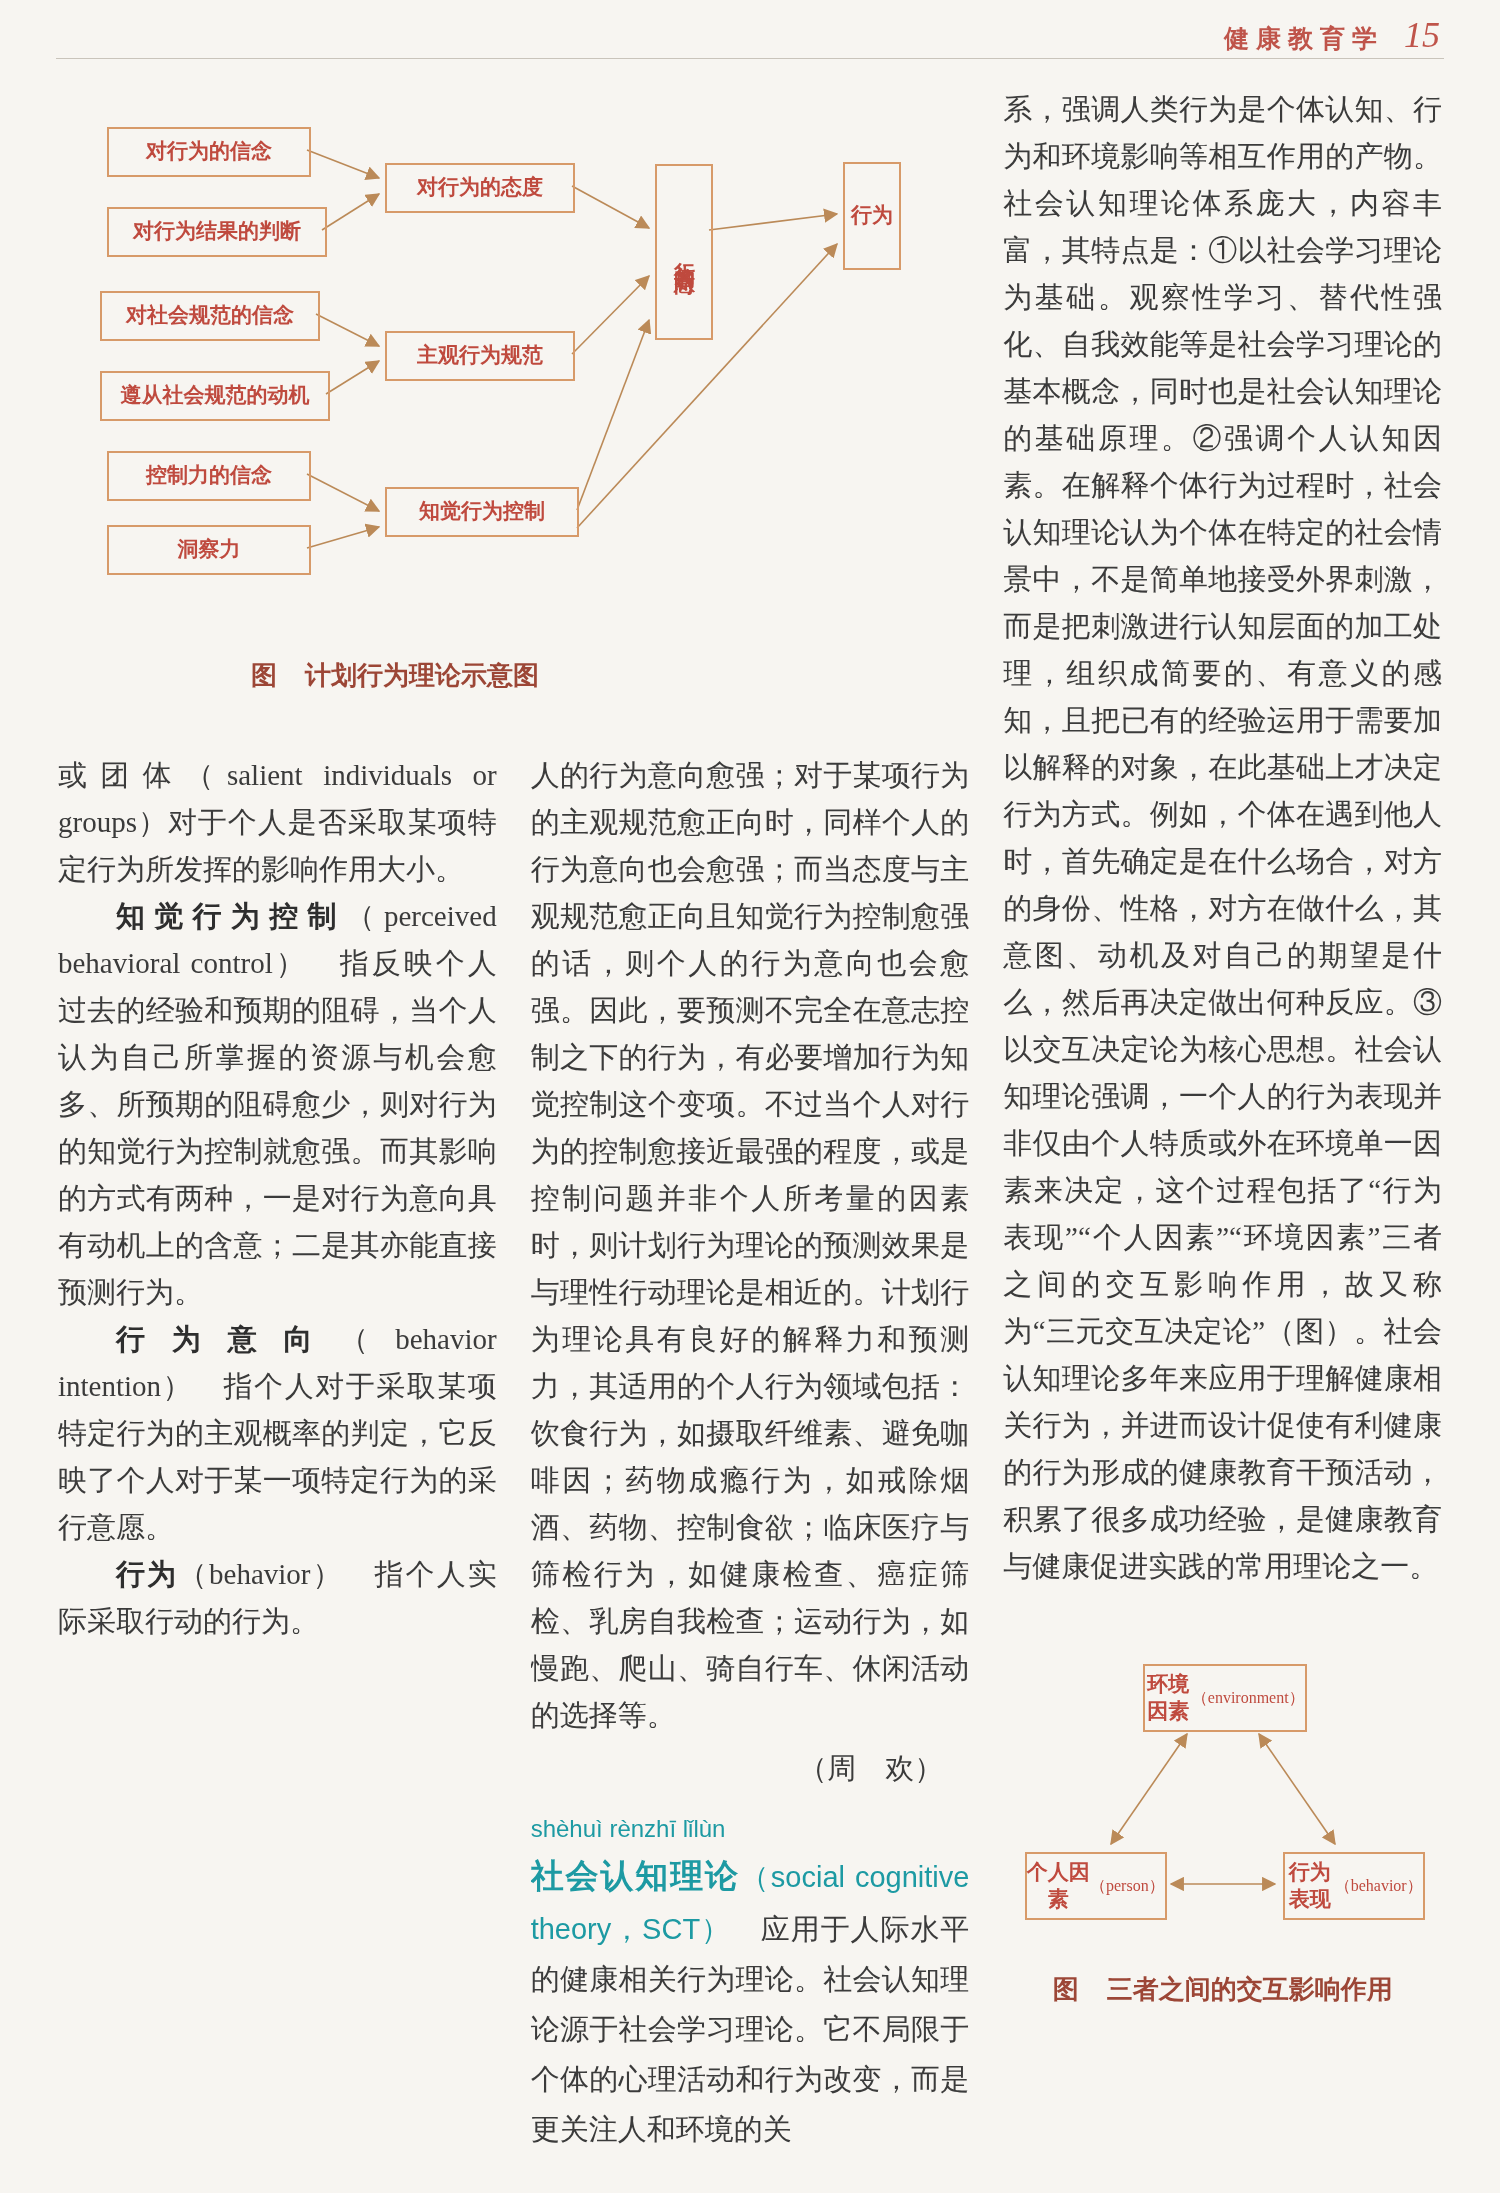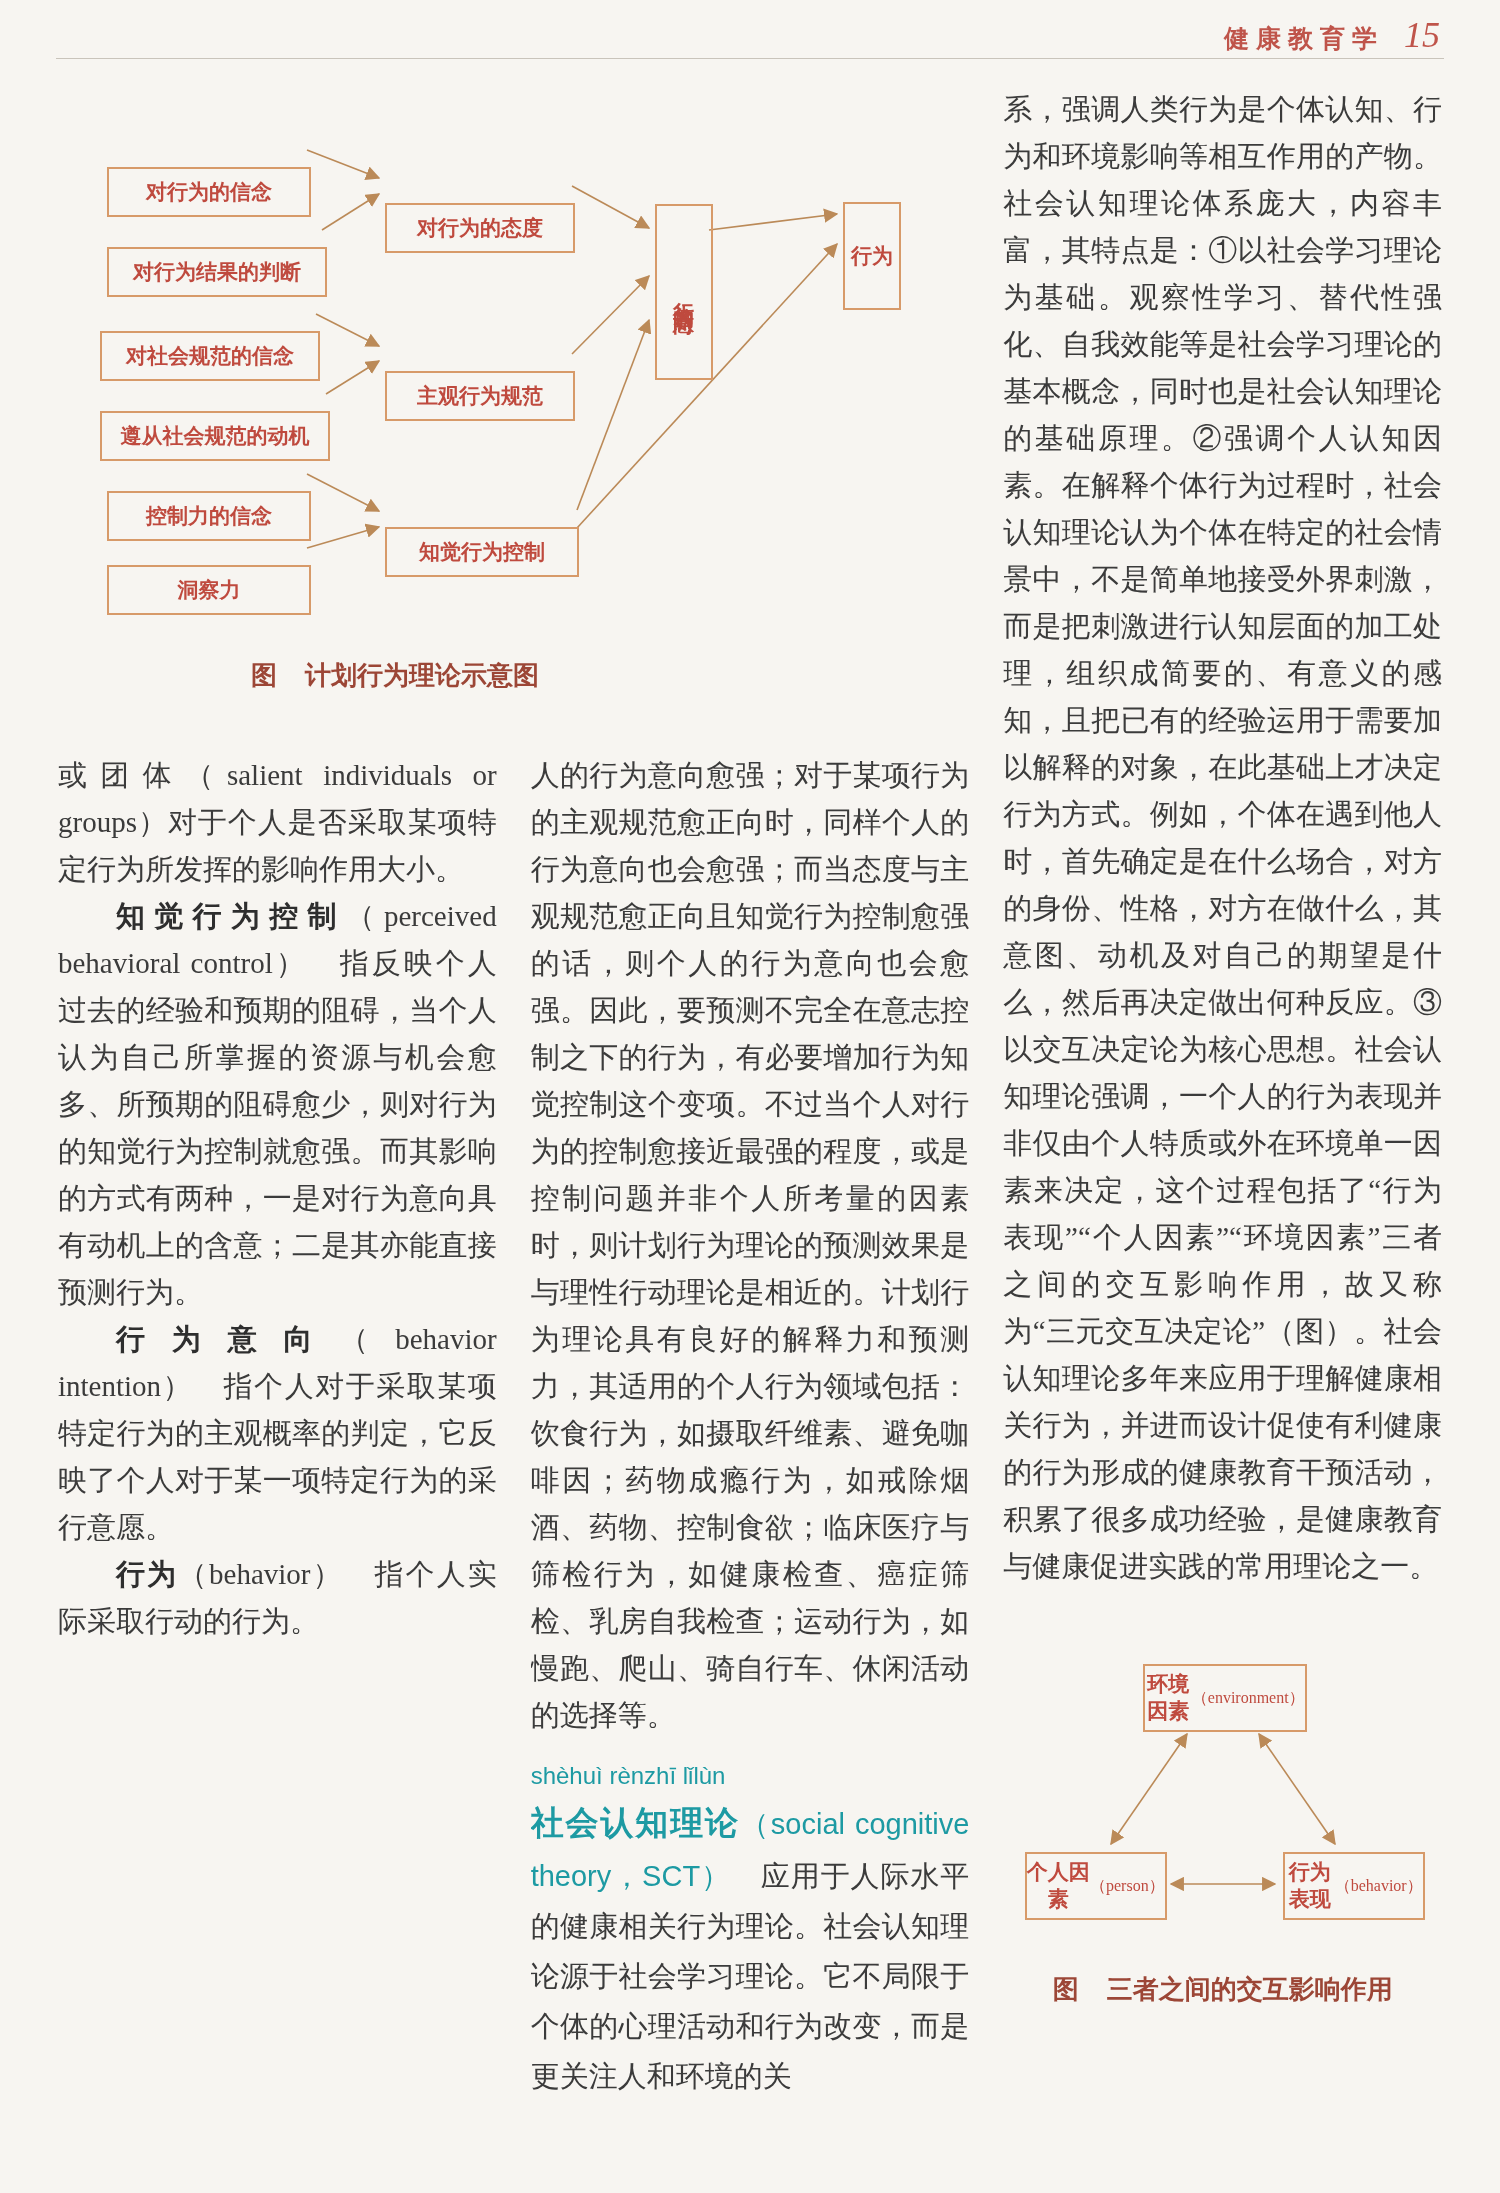--- a/index.html
+++ b/index.html
@@ -28,22 +28,21 @@
   .pinyin { font-family:"Liberation Sans","DejaVu Sans",sans-serif; color:#1d9aa3; font-size:24px; line-height:34px; margin:20px 0 6px; text-align:left; }
   .entry-para { line-height:50px; }
   .entry-title { font-family:Liberation Mono, monospace; font-weight:bold; color:#1d9aa3; font-size:33px; }
   .entry-latin { font-family:"Liberation Sans","DejaVu Sans",sans-serif; color:#1d9aa3; font-size:29px; }
 
   
   .dbox {
     position:absolute; border:2px solid #d79a69; color:#bf4a3e;
     display:flex; align-items:center; justify-content:center;
     font-weight:bold; font-size:21px; line-height:1.2; text-align:center;
-    font-family:Liberation Sans, sans-serif;
-    margin-top:40px;
+    font-family:Liberation Serif, serif;
   }
   .vtext { writing-mode:vertical-rl; text-orientation:upright; letter-spacing:3px; }
   .fig-caption {
     font-family:"Liberation Sans","DejaVu Sans",sans-serif;
     font-weight:bold; font-size:26px; color:#9c4636;
   }
   .caption-prefix { margin-right:28px; }
 
   .tpb { position:absolute; left:85px; top:98px; width:880px; height:612px; }
   .tpb svg { position:absolute; left:0; top:0; }
@@ -129,20 +128,21 @@
       <div class="spacer-tall"></div>
       <p class="para"><span>或团体（salient individuals or groups）对于个人是否采取某项特定行为所发挥的影响作用大小。</span></p>
       <p class="para indent"><span class="term">知觉行为控制</span><span>（perceived behavioral control）　指反映个人过去的经验和预期的阻碍，当个人认为自己所掌握的资源与机会愈多、所预期的阻碍愈少，则对行为的知觉行为控制就愈强。而其影响的方式有两种，一是对行为意向具有动机上的含意；二是其亦能直接预测行为。</span></p>
       <p class="para indent"><span class="term">行为意向</span><span>（behavior intention）　指个人对于采取某项特定行为的主观概率的判定，它反映了个人对于某一项特定行为的采行意愿。</span></p>
       <p class="para indent"><span class="term">行为</span><span>（behavior）　指个人实际采取行动的行为。</span></p>
     </div>
 
     <div class="col">
       <div class="spacer-tall"></div>
       <p class="para"><span>人的行为意向愈强；对于某项行为的主观规范愈正向时，同样个人的行为意向也会愈强；而当态度与主观规范愈正向且知觉行为控制愈强的话，则个人的行为意向也会愈强。因此，要预测不完全在意志控制之下的行为，有必要增加行为知觉控制这个变项。不过当个人对行为的控制愈接近最强的程度，或是控制问题并非个人所考量的因素时，则计划行为理论的预测效果是与理性行动理论是相近的。计划行为理论具有良好的解释力和预测力，其适用的个人行为领域包括：饮食行为，如摄取纤维素、避免咖啡因；药物成瘾行为，如戒除烟酒、药物、控制食欲；临床医疗与筛检行为，如健康检查、癌症筛检、乳房自我检查；运动行为，如慢跑、爬山、骑自行车、休闲活动的选择等。</span></p>
+      <p class="para attribution">（周　欢）</p>
       <p class="para pinyin">shèhuì rènzhī lǐlùn</p>
       <p class="para entry-para"><span class="entry-title">社会认知理论</span><span class="entry-latin">（social cognitive theory，SCT）</span><span>　应用于人际水平的健康相关行为理论。社会认知理论源于社会学习理论。它不局限于个体的心理活动和行为改变，而是更关注人和环境的关</span></p>
     </div>
 
     <div class="col">
       <div class="spacer-short"></div>
       <p class="para"><span>系，强调人类行为是个体认知、行为和环境影响等相互作用的产物。社会认知理论体系庞大，内容丰富，其特点是：①以社会学习理论为基础。观察性学习、替代性强化、自我效能等是社会学习理论的基本概念，同时也是社会认知理论的基础原理。②强调个人认知因素。在解释个体行为过程时，社会认知理论认为个体在特定的社会情景中，不是简单地接受外界刺激，而是把刺激进行认知层面的加工处理，组织成简要的、有意义的感知，且把已有的经验运用于需要加以解释的对象，在此基础上才决定行为方式。例如，个体在遇到他人时，首先确定是在什么场合，对方的身份、性格，对方在做什么，其意图、动机及对自己的期望是什么，然后再决定做出何种反应。③以交互决定论为核心思想。社会认知理论强调，一个人的行为表现并非仅由个人特质或外在环境单一因素来决定，这个过程包括了“行为表现”“个人因素”“环境因素”三者之间的交互影响作用，故又称为“三元交互决定论”（图）。社会认知理论多年来应用于理解健康相关行为，并进而设计促使有利健康的行为形成的健康教育干预活动，积累了很多成功经验，是健康教育与健康促进实践的常用理论之一。</span></p>
 
       <div class="triadic">
         <svg width="420" height="302" viewBox="0 0 420 302">

